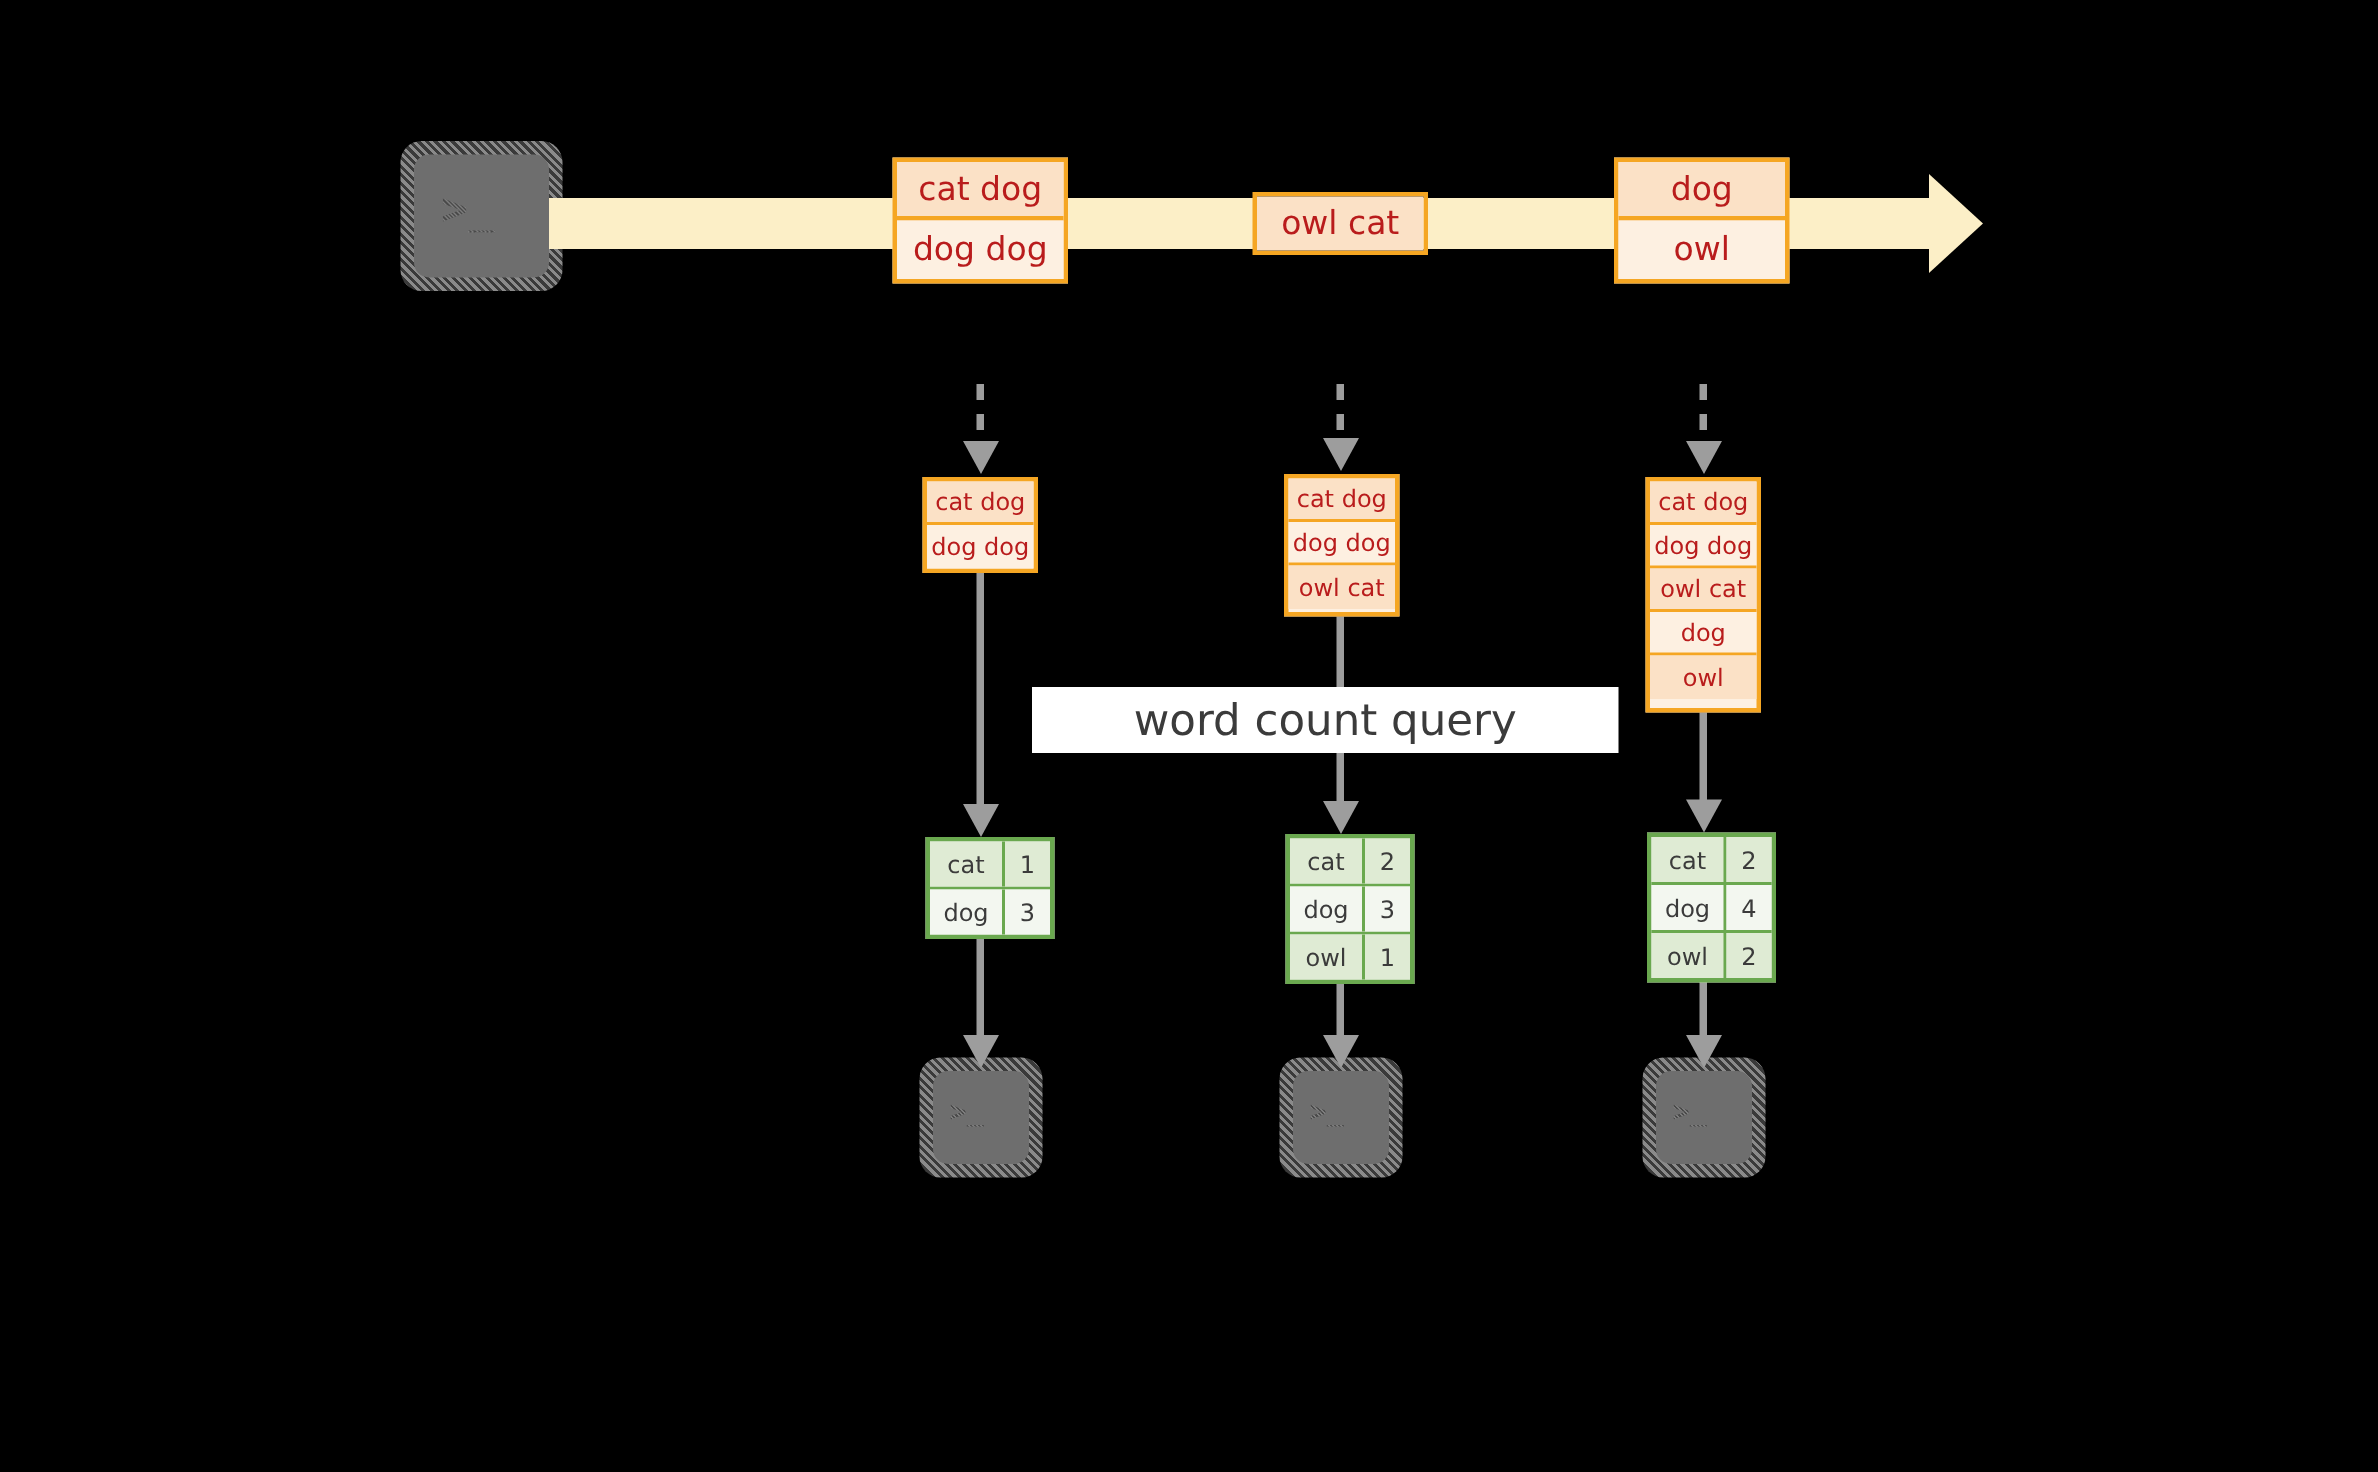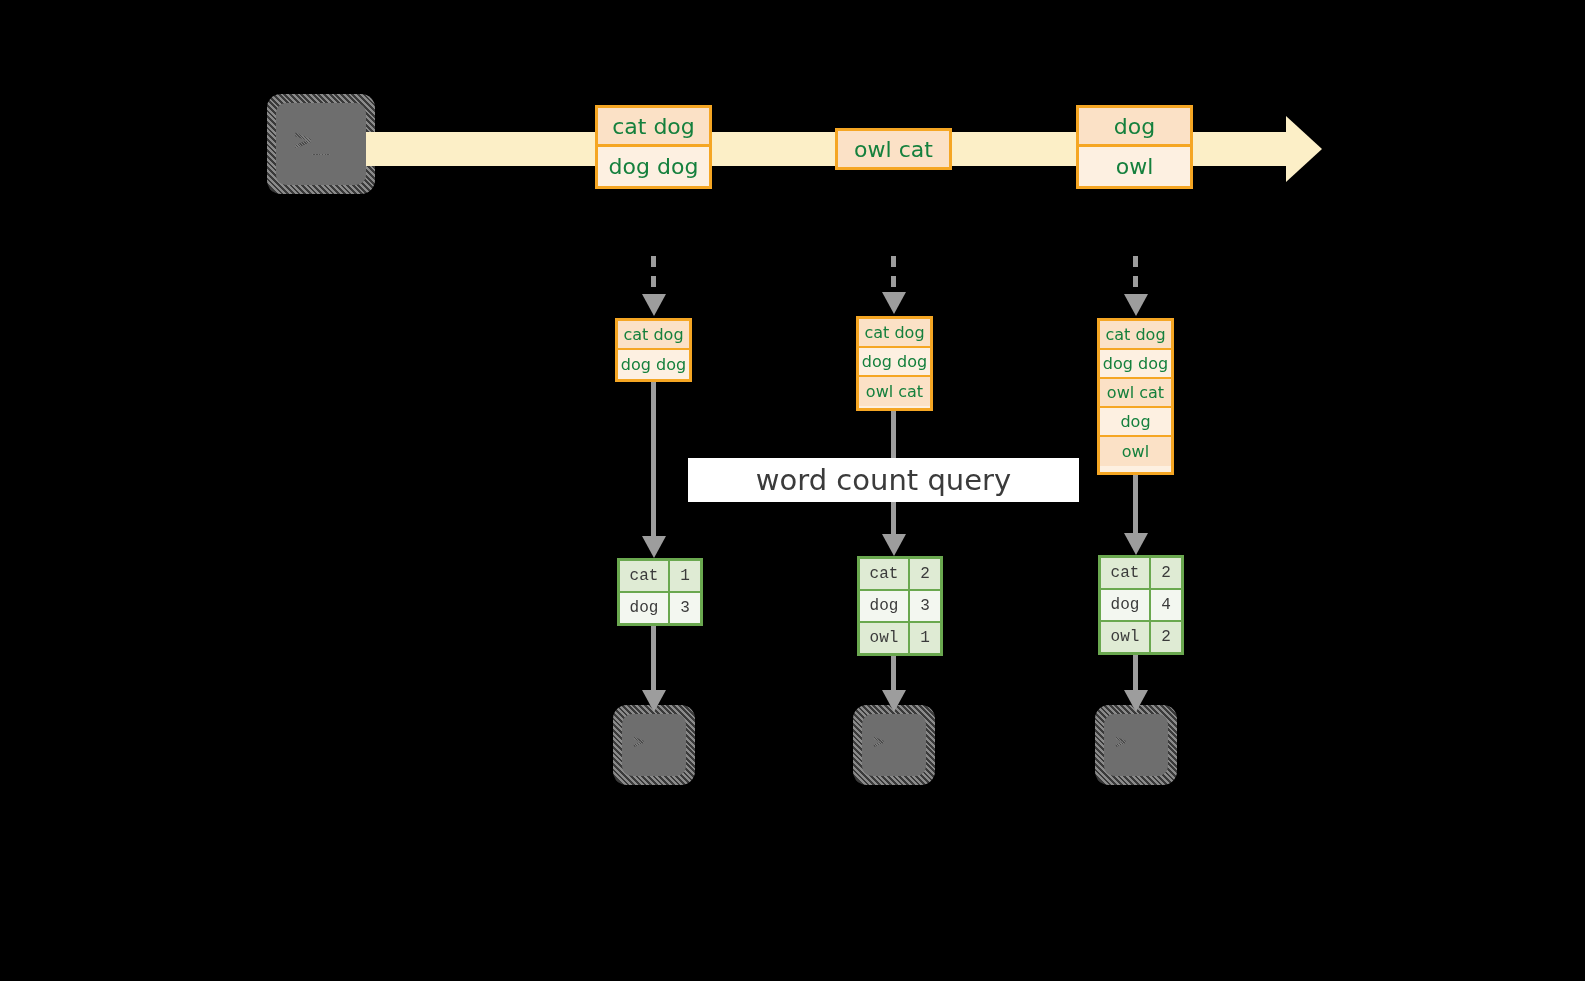--- a/index.html
+++ b/index.html
@@ -84,21 +84,21 @@
     background: #FDF0E1;
     z-index: 4;
     display: flex;
     flex-direction: column;
   }
   .msgbox .cell {
     box-sizing: border-box;
     display: flex;
     align-items: center;
     justify-content: center;
-    color: #15803d;
+    color: #b91c1c;
     background: #FDF0E1;
     border-bottom: 3px solid #F5A623;
   }
   .msgbox .cell:last-child { border-bottom: none; }
   .msgbox .cell.shade { background: #FBE1C6; }
 
   
   .msgbox.big .cell { height: 39px; font-size: 22px; }
   
   .msgbox.small { border-width: 3px; }
@@ -106,21 +106,20 @@
 
   
   .greentable {
     position: absolute;
     box-sizing: border-box;
     border: 3px solid #6AA84F;
     background: #F1F6EE;
     z-index: 4;
     display: flex;
     flex-direction: column;
-    font-family: Liberation Mono, monospace;
   }
   .greentable .grow {
     display: flex;
     height: 30px;
     border-bottom: 2px solid #6AA84F;
   }
   .greentable .grow:last-child { border-bottom: none; }
   .greentable .gc {
     box-sizing: border-box;
     display: flex;

